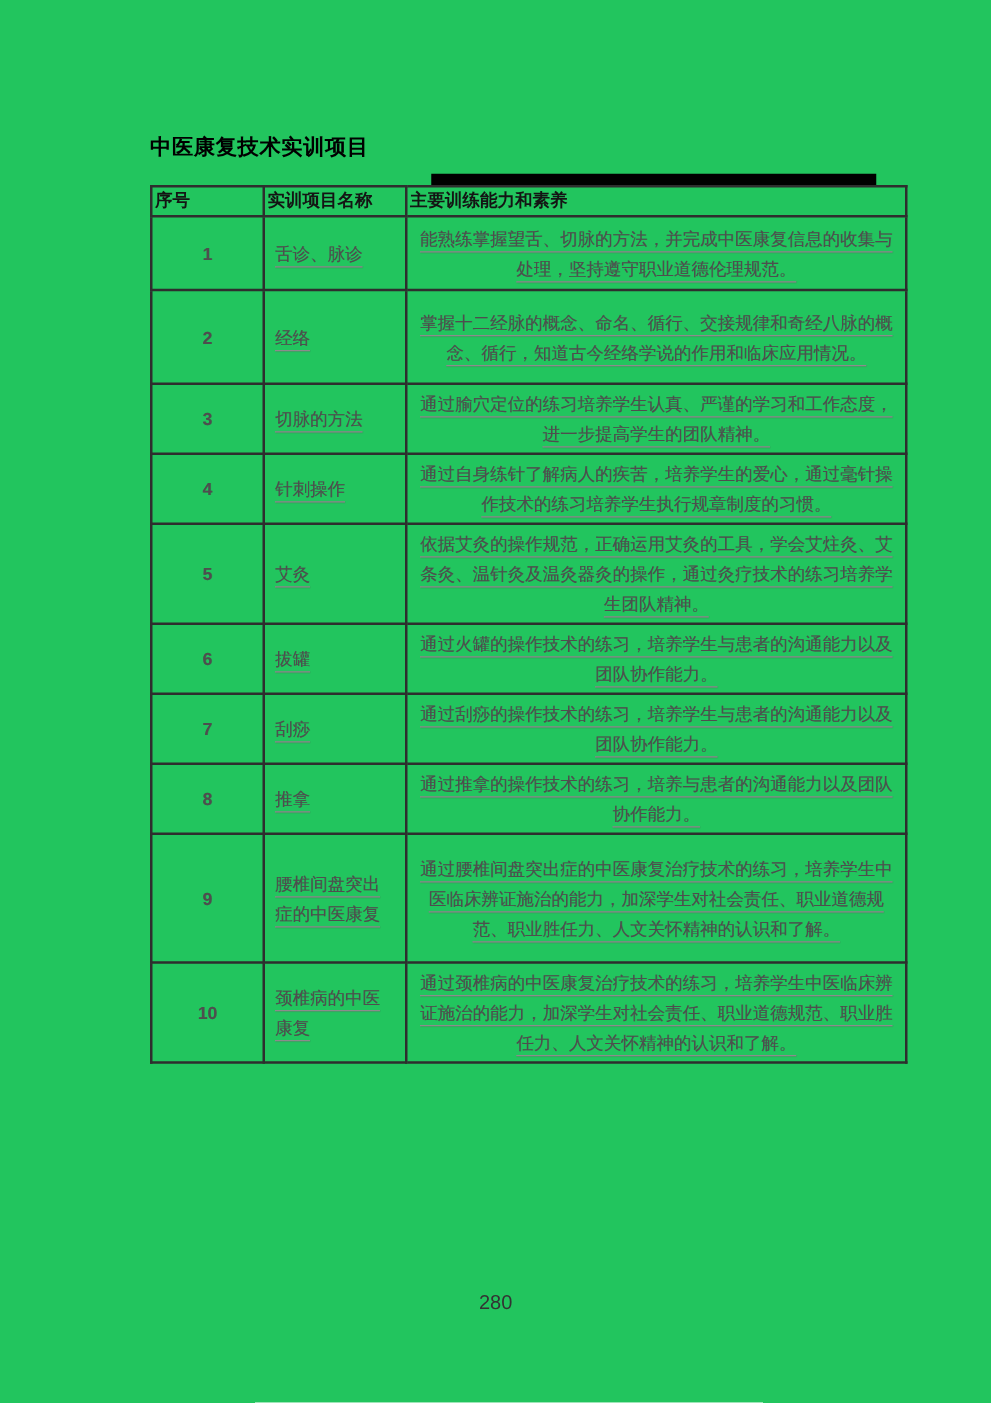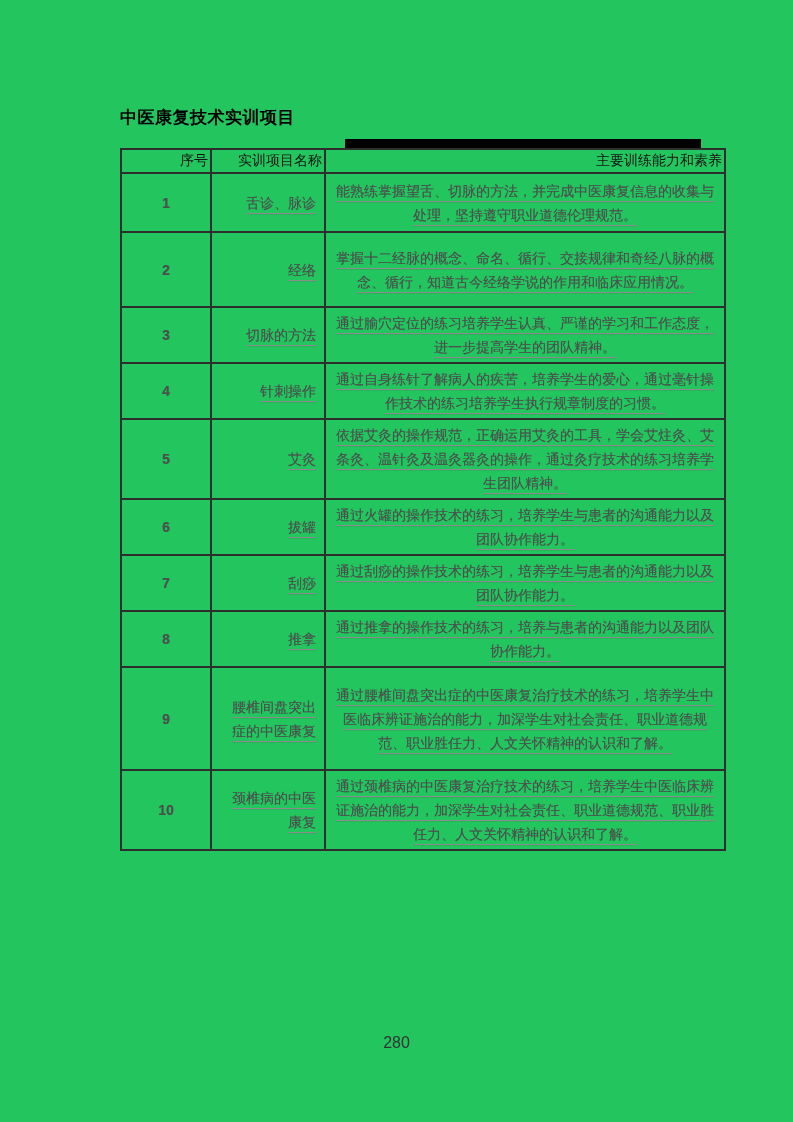--- a/index.html
+++ b/index.html
@@ -42,41 +42,41 @@
     border-collapse: collapse;
     table-layout: fixed;
     width: 581px;
   }
   table.training th,
   table.training td {
     border: 2px solid #2e2e2e;
   }
   table.training th {
     font-size: 14px;
-    font-weight: normal;
+    font-weight: bold;
     color: #141414;
-    text-align: right;
+    text-align: left;
     padding: 1px 2px;
     height: 24px;
   }
   table.training td {
     font-size: 14px;
     color: #4e4e4e;
     padding: 3px 8px;
     vertical-align: middle;
     text-shadow: 0.3px 0.3px 0.4px rgba(70,70,70,0.45);
   }
   td.no {
     text-align: center;
     font-weight: bold;
     color: #383838;
     text-decoration: none;
   }
   td.name {
-    text-align: right;
+    text-align: left;
   }
   td.name, td.desc {
     line-height: 24px;
     text-decoration: underline;
     text-decoration-thickness: 1px;
     text-underline-offset: 5px;
     text-decoration-color: #8c8c8c;
   }
   td.desc { text-align: center; }
   .col-no   { width: 90px;  }

